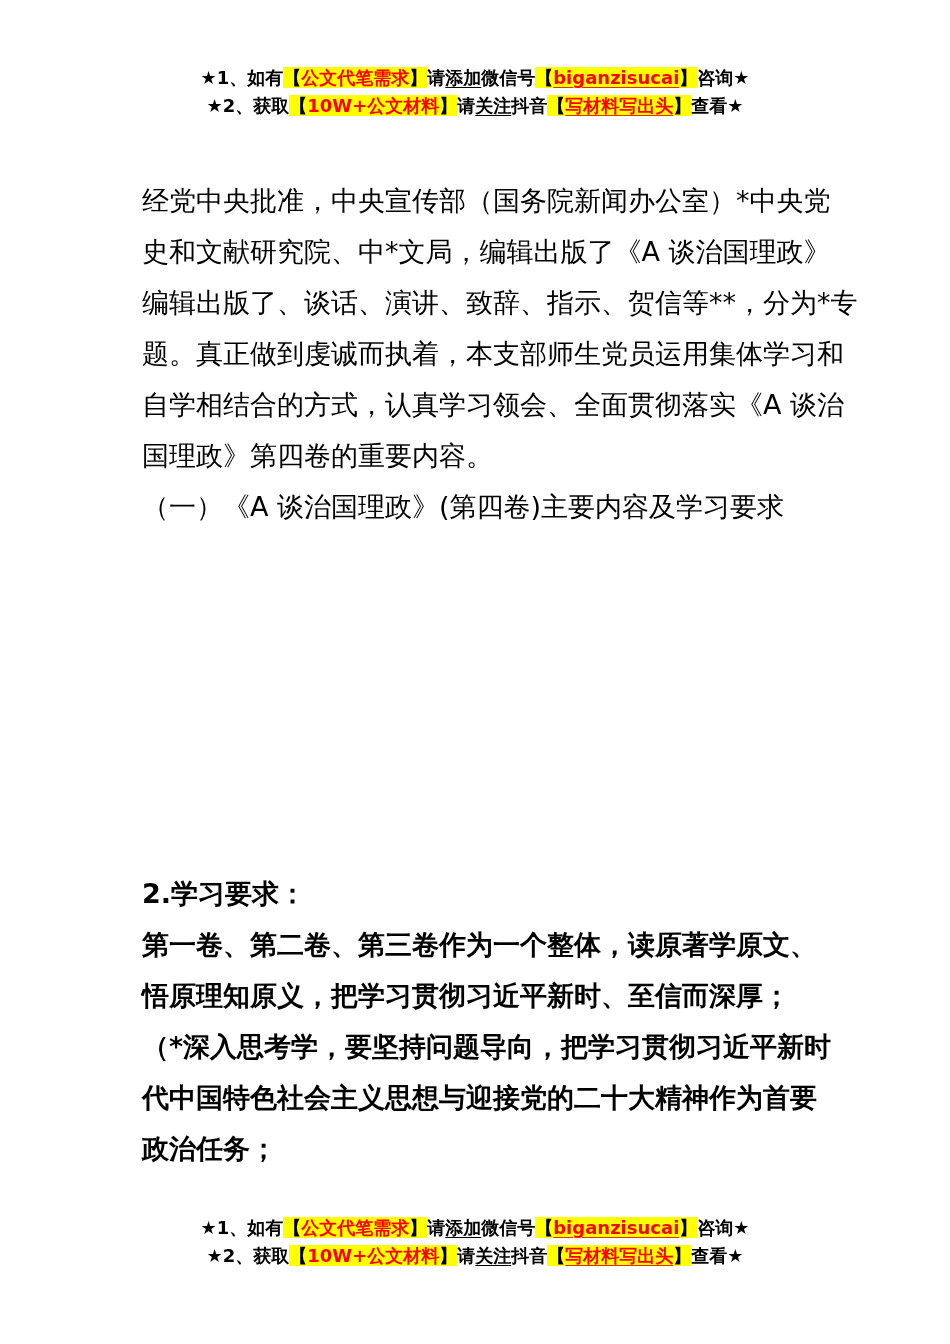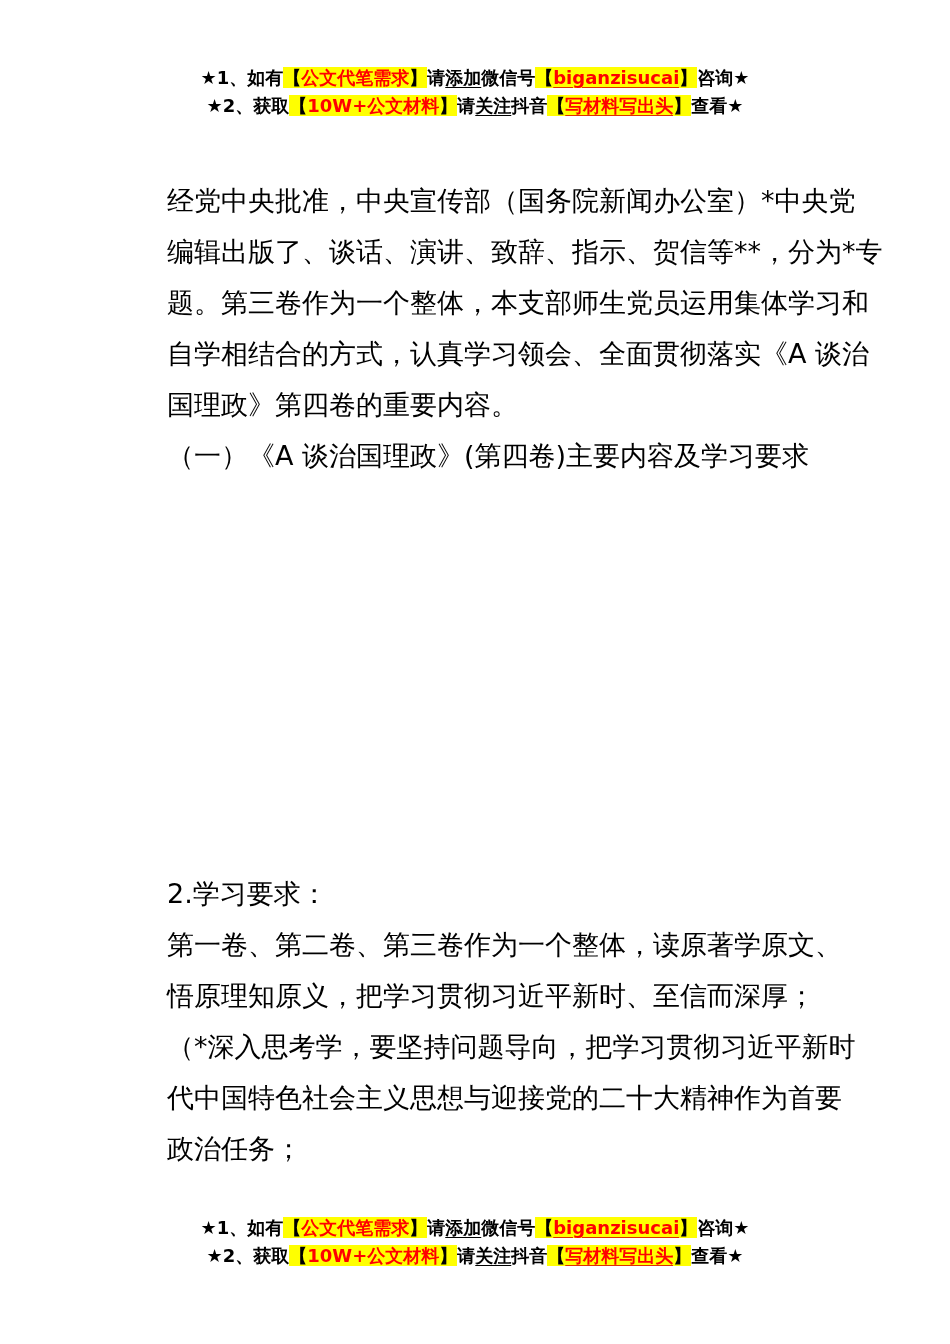--- a/index.html
+++ b/index.html
@@ -38,22 +38,22 @@
   
   .doc-block {
     position: absolute;
     left: 142px;
     width: 672px;
     font-size: 27px;
     line-height: 51px;
     color: #000000;
   }
   .doc-block-1 { top: 175px; }
-  .doc-block-2 { top: 868px; }
-  .doc-line { white-space: nowrap; margin-left: 25px; }
+  .doc-block-2 { top: 868px; font-weight: bold; }
+  .doc-line { white-space: nowrap; }
 
   .blank-area {
     position: absolute;
     left: 142px;
     top: 640px;
     width: 672px;
     height: 220px;
     background: #ffffff;
   }
 </style>
@@ -62,22 +62,23 @@
 
 <div class="page">
 
   <div class="promo promo-top">
     <div class="promo-line"><span class="s-b">★1、如有</span><span class="s-hb">【</span><span class="s-hr">公文代笔需求</span><span class="s-hb">】</span><span class="s-b">请</span><span class="s-bu">添加</span><span class="s-b">微信号</span><span class="s-hb">【</span><span class="s-hru">biganzisucai</span><span class="s-hb">】</span><span class="s-b">咨询★</span></div>
     <div class="promo-line"><span class="s-b">★2、获取</span><span class="s-hb">【</span><span class="s-hr">10W+公文材料</span><span class="s-hb">】</span><span class="s-b">请</span><span class="s-bu">关注</span><span class="s-b">抖音</span><span class="s-hb">【</span><span class="s-hru">写材料写出头</span><span class="s-hb">】</span><span class="s-b">查看★</span></div>
   </div>
 
   <div class="doc-block doc-block-1">
       <div class="doc-line">经党中央批准，中央宣传部（国务院新闻办公室）*中央党</div>
+      <div class="doc-line">史和文献研究院、中*文局，编辑出版了《A 谈治国理政》</div>
       <div class="doc-line">编辑出版了、谈话、演讲、致辞、指示、贺信等**，分为*专</div>
-      <div class="doc-line">题。第三卷作为一个整体，本支部师生党员运用集体学习和</div>
+      <div class="doc-line">题。真正做到虔诚而执着，本支部师生党员运用集体学习和</div>
       <div class="doc-line">自学相结合的方式，认真学习领会、全面贯彻落实《A 谈治</div>
       <div class="doc-line">国理政》第四卷的重要内容。</div>
       <div class="doc-line">（一）《A 谈治国理政》(第四卷)主要内容及学习要求</div>
     </div>
 
   <div class="blank-area"></div>
 
   <div class="doc-block doc-block-2">
       <div class="doc-line">2.学习要求：</div>
       <div class="doc-line">第一卷、第二卷、第三卷作为一个整体，读原著学原文、</div>

